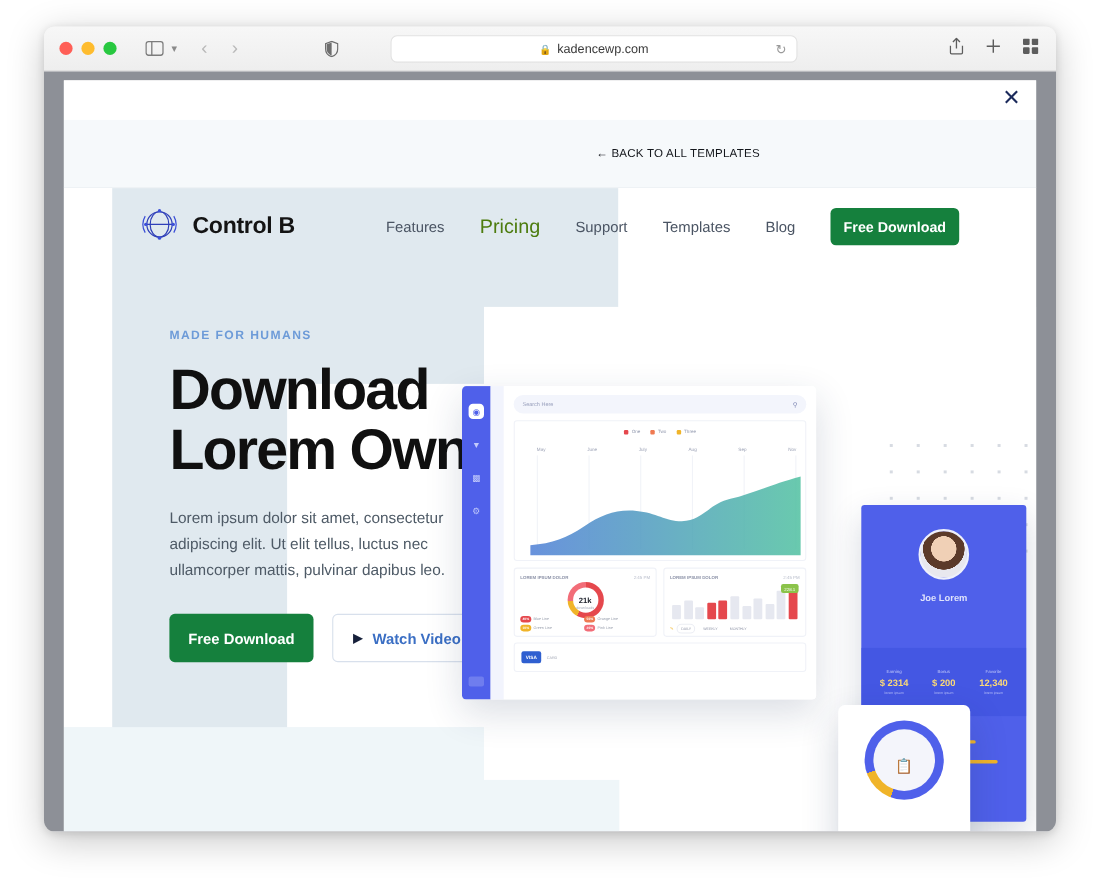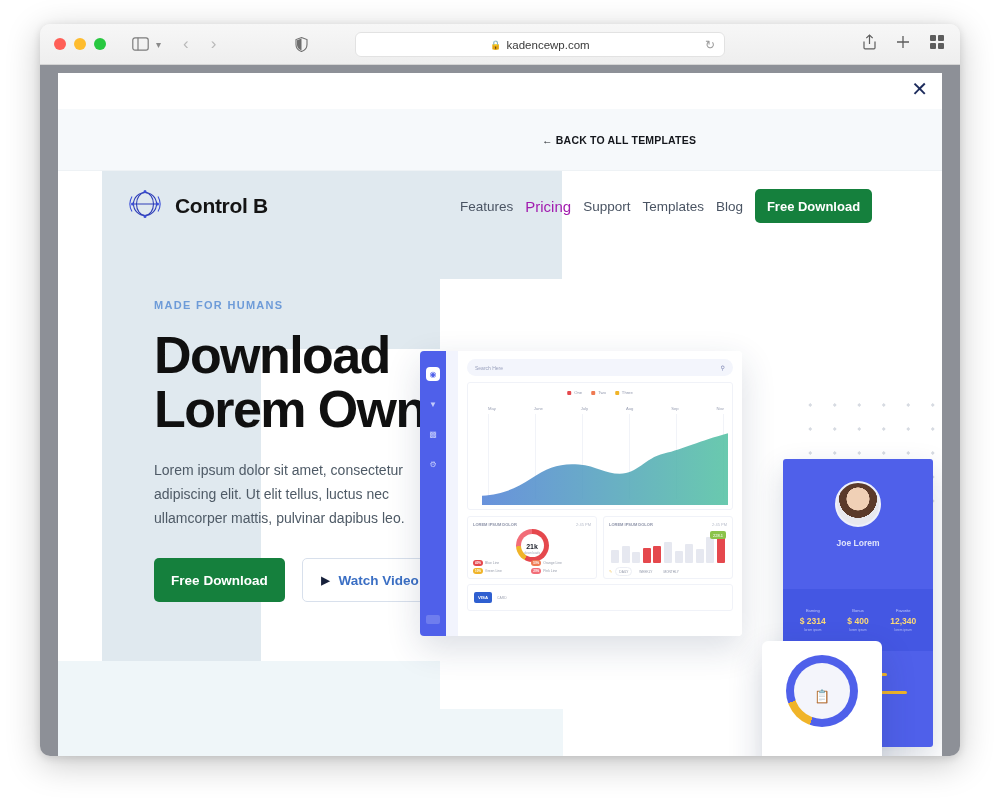--- a/index.html
+++ b/index.html
@@ -77,21 +77,21 @@
     display: flex; align-items: center;
   }
   .notice-text {
     position: absolute; left: 36px; top: 16px;
     width: 345px;
     font-size: 10.5px; font-weight: 700; letter-spacing: .2px;
     line-height: 1.5; color: #14171c; text-transform: uppercase;
   }
   .notice-back {
     position: absolute; left: 484px; top: 25px;
-    font-size: 10.5px; font-weight: 700; letter-spacing: .2px;
+    font-size: 10.5px; font-weight: 400; letter-spacing: .2px;
     color: #14171c; text-transform: uppercase; cursor: pointer;
   }
 
   
   .hero { position: relative; height: 585px; background: #ffffff; overflow: hidden; }
 
   
   .blk { position: absolute; }
   .blk-a { left: 44px;  top: 0;    width: 460px; height: 550px; background: #e0e9ef; }
   .blk-b { left: 203px; top: 178px;width: 460px; height: 400px; background: #ffffff; }
@@ -338,23 +338,23 @@
                   <path d="M4 9.5a15 15 0 0 0 0 15M30 9.5a15 15 0 0 1 0 15" stroke="#3b4fd8"></path>
                   <circle cx="17" cy="4.5" r="1.5" fill="#3b4fd8" stroke="none"></circle>
                   <circle cx="17" cy="29.5" r="1.5" fill="#3b4fd8" stroke="none"></circle>
                   <circle cx="29.5" cy="17" r="1.5" fill="#3b4fd8" stroke="none"></circle>
                   <circle cx="4.5" cy="17" r="1.5" fill="#3b4fd8" stroke="none"></circle>
                 </svg>
               </span>
               <span style="font-size:21px;font-weight:800;color:#141414;letter-spacing:-.3px;">Control B</span>
             </div>
 
-            <div style="margin-left:auto;margin-right:70px;display:flex;align-items:center;gap:12px;">
+            <div style="margin-left:auto;margin-right:70px;display:flex;align-items:center;gap:32px;">
               <span style="font-size:13.5px;color:#4a5463;">Features</span>
-              <span style="font-size:15px;color:#a21caf;">Pricing</span>
+              <span style="font-size:18px;color:#4d7c0f;">Pricing</span>
               <span style="font-size:13.5px;color:#4a5463;">Support</span>
               <span style="font-size:13.5px;color:#4a5463;">Templates</span>
               <span style="font-size:13.5px;color:#4a5463;">Blog</span>
               <span class="btn btn-primary" style="width:117px;height:34px;font-size:13px;">Free Download</span>
             </div>
           </div>
 
           <div class="hero-left">
             <div class="eyebrow">MADE FOR HUMANS</div>
             <div class="headline">
@@ -505,21 +505,21 @@
                 <div class="pf-name">Joe Lorem</div>
               </div>
               <div class="pf-stats">
                 <div class="pf-st">
                   <div class="k">Earning</div>
                   <div class="v">$ 2314</div>
                   <div class="s">lorem ipsum</div>
                 </div>
                 <div class="pf-st">
                   <div class="k">Bonus</div>
-                  <div class="v">$ 400</div>
+                  <div class="v">$ 200</div>
                   <div class="s">lorem ipsum</div>
                 </div>
                 <div class="pf-st">
                   <div class="k">Favorite</div>
                   <div class="v">12,340</div>
                   <div class="s">lorem ipsum</div>
                 </div>
               </div>
               <div class="pf-overall">Overall Stats</div>
               <div class="pf-lines">

